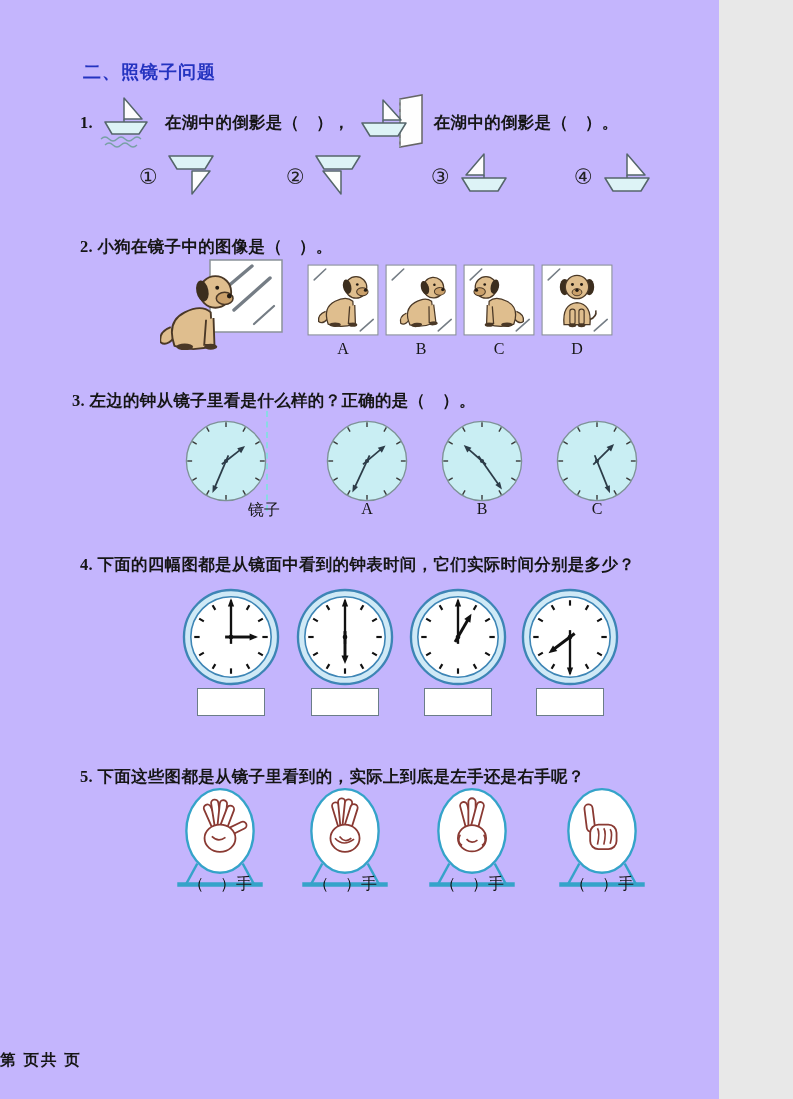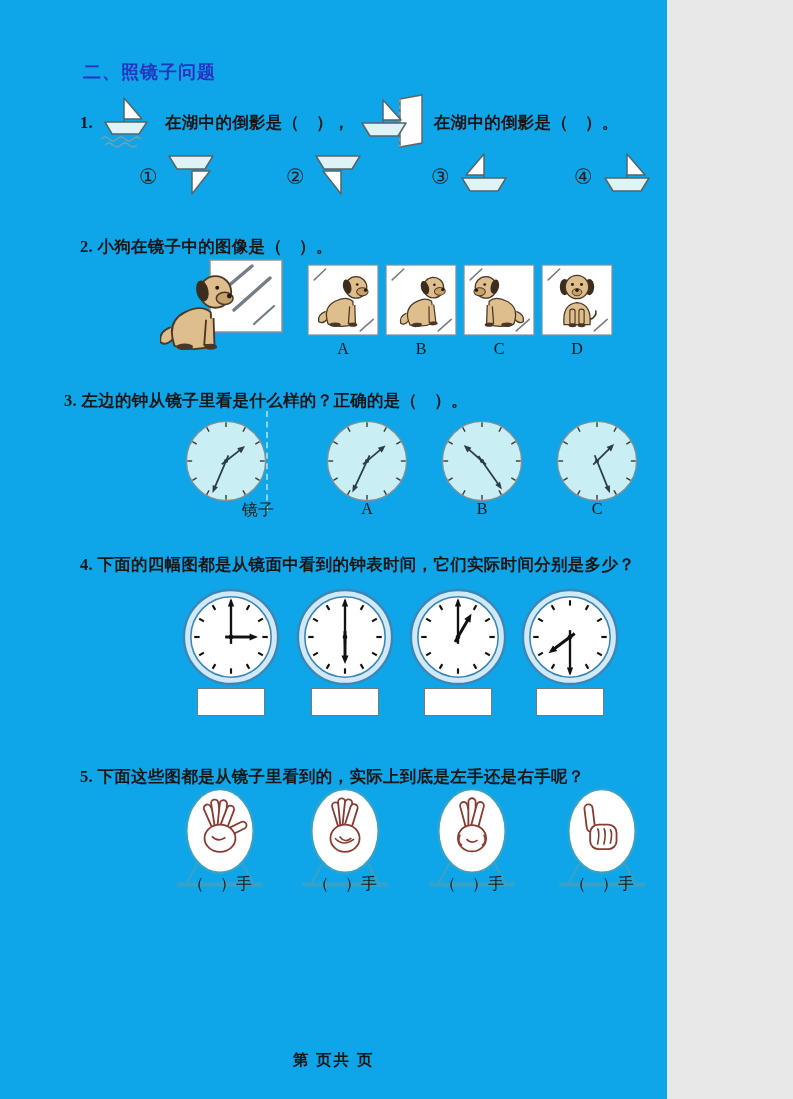--- a/index.html
+++ b/index.html
@@ -1,16 +1,16 @@
 <!DOCTYPE html>
 <html style="--title-blue: #2433c0; --clock-face-cyan: #c9eef3; --clock-rim-blue: #3d85b5; --mirror-cyan: #35a3c9; --hand-sketch: #8a3a33; --boat-fill: #ddf3f6;"><head>
 <meta charset="utf-8">
 <style>
   html,body{margin:0;padding:0;background:#e8e8e8;}
-  .page{position:relative;width:667px;height:1099px;background:#0ea5e9;overflow:hidden;
+  .page{position:relative;width:719px;height:1099px;background:#c4b5fd;overflow:hidden;
         font-family:"Liberation Serif","DejaVu Serif",serif;color:#161616;}
   .abs{position:absolute;}
   .qtext{font-size:16.5px;font-weight:600;letter-spacing:.3px;white-space:nowrap;}
   .section-title{font-size:18px;font-weight:700;color:var(--title-blue);letter-spacing:1px;}
   .q1line{display:flex;align-items:center;gap:4px;}
   .optnum{font-size:21px;color:#222;font-family:"DejaVu Sans",sans-serif;line-height:1;}
   .opt{display:flex;align-items:center;gap:5px;}
   .letterlbl{font-size:16px;text-align:center;}
   
   .hull{fill:var(--boat-fill);stroke:#55656b;stroke-width:1.5;stroke-linejoin:round;}
@@ -42,21 +42,21 @@
   .framebox{fill:#fff;stroke:#8a9299;stroke-width:1.5;}
   .streak{stroke:#5d6770;stroke-width:3.4;stroke-linecap:round;opacity:.85;}
   .streak.thin{stroke-width:2.2;}
   
   .standoval{fill:#fff;stroke:var(--mirror-cyan);stroke-width:2.6;}
   .standleg{stroke:var(--mirror-cyan);stroke-width:2.6;fill:none;}
   .standbase{stroke:var(--mirror-cyan);stroke-width:5;}
   .hand rect,.hand ellipse,.hand path.solid{fill:#fff;stroke:var(--hand-sketch);stroke-width:2;}
   .hand path.crease{fill:none;stroke:var(--hand-sketch);stroke-width:1.8;}
   .blankline{display:inline-block;width:138px;height:15px;border-bottom:1.6px solid #222;vertical-align:baseline;}
-  .footer{width:100%;text-align:center;font-size:15.5px;letter-spacing:2px;font-weight:600;}
+  .footer{width:100%;font-size:15.5px;letter-spacing:2px;font-weight:600;}
   .dogbox{display:block;}
 </style>
 </head>
 <body>
 
 <svg width="0" height="0" style="position:absolute" aria-hidden="true">
   <defs>
     <g id="dog-side">
       <path d="M18,68 Q5,73 7,84 Q13,89 21,80" fill="#dfbe8e" stroke="#4a3826" stroke-width="2"></path>
       <path d="M22,88 Q13,62 33,52 Q51,43 61,52 L63,88 Q42,95 22,88 Z" fill="#dfbe8e" stroke="#4a3826" stroke-width="2"></path>
@@ -177,21 +177,21 @@
     <line class="streak thin" x1="10" y1="22" x2="26" y2="7"></line>
     <line class="streak thin" x1="74" y1="93" x2="92" y2="77"></line>
     <use href="#dog-front" transform="translate(5,5) scale(0.9)"></use>
   </svg>
 
   <div class="abs letterlbl" style="left:307px;top:340px;width:72px">A</div>
   <div class="abs letterlbl" style="left:385px;top:340px;width:72px">B</div>
   <div class="abs letterlbl" style="left:463px;top:340px;width:72px">C</div>
   <div class="abs letterlbl" style="left:541px;top:340px;width:72px">D</div>
 
-  <div class="abs qtext" style="left:64px;top:390px">3. 左边的钟从镜子里看是什么样的？正确的是（　）。</div>
+  <div class="abs qtext" style="left:72px;top:390px">3. 左边的钟从镜子里看是什么样的？正确的是（　）。</div>
 
   <div class="abs clockbox q3c" style="left:182px;top:417px">
       <svg class="clock cyan" viewBox="0 0 100 100">
     <circle class="rim" cx="50" cy="50" r="48"></circle>
     <circle class="face" cx="50" cy="50" r="45"></circle>
     <g class="ticks">
           <line x1="50" x2="50" y1="6" y2="11.5" transform="rotate(0 50 50)"></line>
           <line x1="50" x2="50" y1="6" y2="11.5" transform="rotate(30 50 50)"></line>
           <line x1="50" x2="50" y1="6" y2="11.5" transform="rotate(60 50 50)"></line>
           <line x1="50" x2="50" y1="6" y2="11.5" transform="rotate(90 50 50)"></line>
@@ -297,21 +297,21 @@
           <polygon points="50,22.5 46.4,31 53.6,31"></polygon>
         </g>
     <g class="minute-g" transform="rotate(158 50 50)">
           <line class="mh" x1="50" y1="57" x2="50" y2="18"></line>
           <polygon points="50,10.5 46.8,19 53.2,19"></polygon>
         </g>
     <circle class="pin" cx="50" cy="50" r="2.4"></circle>
   </svg>
     </div>
 
-  <div class="abs letterlbl" style="left:218px;top:500px;width:80px">镜子</div>
+  <div class="abs letterlbl" style="left:224px;top:500px;width:80px">镜子</div>
   <div class="abs letterlbl" style="left:327px;top:500px;width:80px">A</div>
   <div class="abs letterlbl" style="left:442px;top:500px;width:80px">B</div>
   <div class="abs letterlbl" style="left:557px;top:500px;width:80px">C</div>
 
   <div class="abs qtext" style="left:80px;top:554px">4. 下面的四幅图都是从镜面中看到的钟表时间，它们实际时间分别是多少？</div>
 
   <div class="abs clockbox q4c" style="left:182px;top:588px">
       <svg class="clock rim" viewBox="0 0 100 100">
     <circle class="rim" cx="50" cy="50" r="48"></circle>
     <circle class="face" cx="50" cy="50" r="41"></circle>

